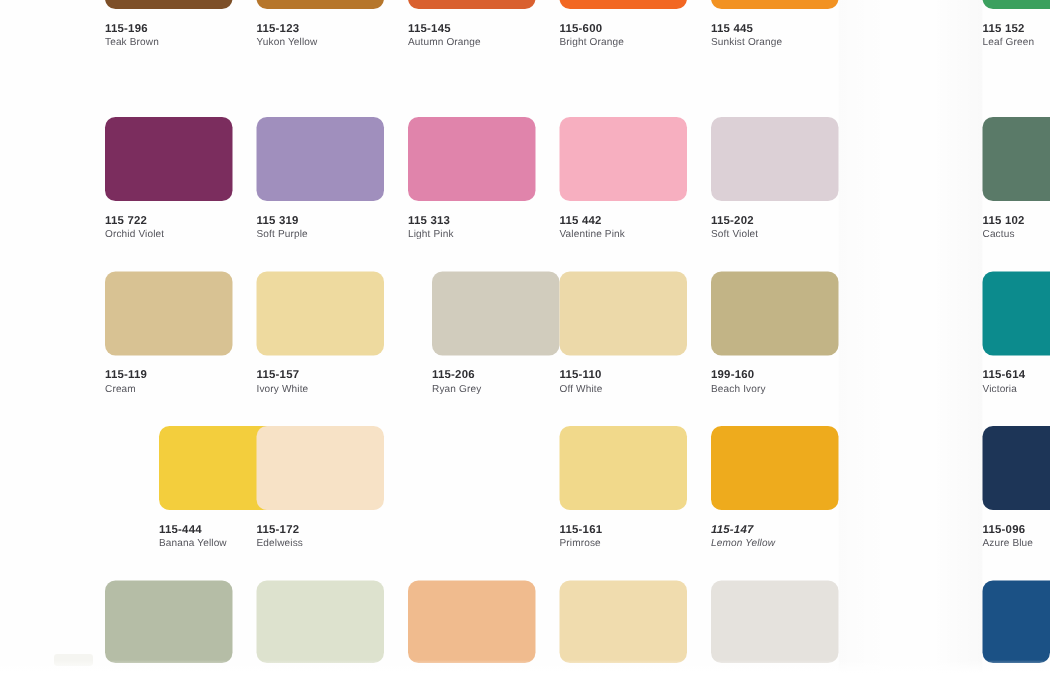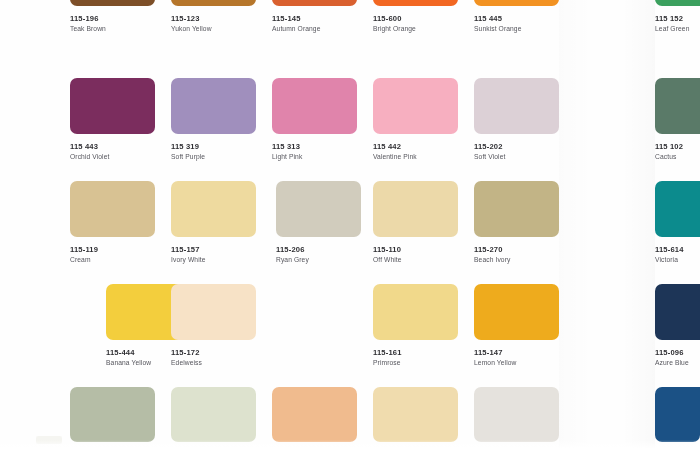--- a/index.html
+++ b/index.html
@@ -156,21 +156,21 @@
       <div class="swatch-cell row-0" style="left: 404px; top: -25px;">
         <div class="chip" style="background: rgb(242, 146, 34);"></div>
         <div class="label">
           <div class="code">115 445</div>
           <div class="name">Sunkist Orange</div>
         </div>
       </div>
       <div class="swatch-cell row-1" style="left: 0px; top: 78px;">
         <div class="chip" style="background: rgb(123, 45, 94);"></div>
         <div class="label">
-          <div class="code">115 443</div>
+          <div class="code">115 722</div>
           <div class="name">Orchid Violet</div>
         </div>
       </div>
       <div class="swatch-cell row-1" style="left: 101px; top: 78px;">
         <div class="chip" style="background: rgb(160, 143, 189);"></div>
         <div class="label">
           <div class="code">115 319</div>
           <div class="name">Soft Purple</div>
         </div>
       </div>
@@ -202,38 +202,38 @@
           <div class="name">Cream</div>
         </div>
       </div>
       <div class="swatch-cell row-2" style="left: 101px; top: 181px;">
         <div class="chip" style="background: rgb(238, 218, 159);"></div>
         <div class="label">
           <div class="code">115-157</div>
           <div class="name">Ivory White</div>
         </div>
       </div>
-      <div class="swatch-cell row-2" style="left: 206px; top: 181px;">
+      <div class="swatch-cell row-2" style="left: 218px; top: 181px;">
         <div class="chip" style="background: rgb(209, 204, 189);"></div>
         <div class="label">
           <div class="code">115-206</div>
           <div class="name">Ryan Grey</div>
         </div>
       </div>
       <div class="swatch-cell row-2" style="left: 303px; top: 181px;">
         <div class="chip" style="background: rgb(236, 217, 169);"></div>
         <div class="label">
           <div class="code">115-110</div>
           <div class="name">Off White</div>
         </div>
       </div>
       <div class="swatch-cell row-2" style="left: 404px; top: 181px;">
         <div class="chip" style="background: rgb(194, 180, 134);"></div>
         <div class="label">
-          <div class="code">115-270</div>
+          <div class="code">199-160</div>
           <div class="name">Beach Ivory</div>
         </div>
       </div>
       <div class="swatch-cell row-3" style="left: 0px; top: 284px; margin-left: 36px;">
         <div class="chip" style="background: rgb(243, 206, 61);"></div>
         <div class="label">
           <div class="code">115-444</div>
           <div class="name">Banana Yellow</div>
         </div>
       </div>
@@ -244,21 +244,21 @@
           <div class="name">Edelweiss</div>
         </div>
       </div>
       <div class="swatch-cell row-3" style="left: 303px; top: 284px;">
         <div class="chip" style="background: rgb(241, 217, 139);"></div>
         <div class="label">
           <div class="code">115-161</div>
           <div class="name">Primrose</div>
         </div>
       </div>
-      <div class="swatch-cell row-3" style="left: 404px; top: 284px;">
+      <div class="swatch-cell row-3" style="left: 404px; top: 284px; font-style: italic;">
         <div class="chip" style="background: rgb(238, 171, 29);"></div>
         <div class="label">
           <div class="code">115-147</div>
           <div class="name">Lemon Yellow</div>
         </div>
       </div>
       <div class="swatch-cell row-4" style="left: 0px; top: 387px;">
         <div class="chip" style="background: rgb(181, 189, 166);"></div>
       </div>
       <div class="swatch-cell row-4" style="left: 101px; top: 387px;">

